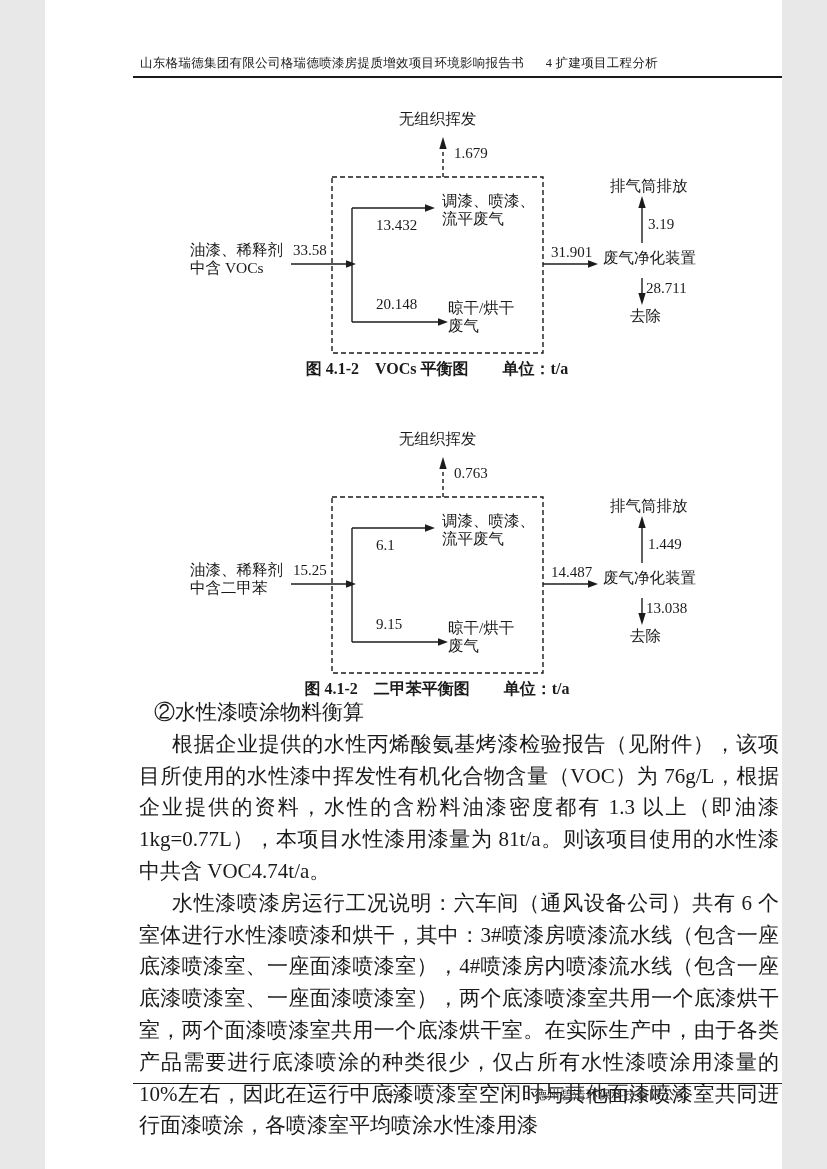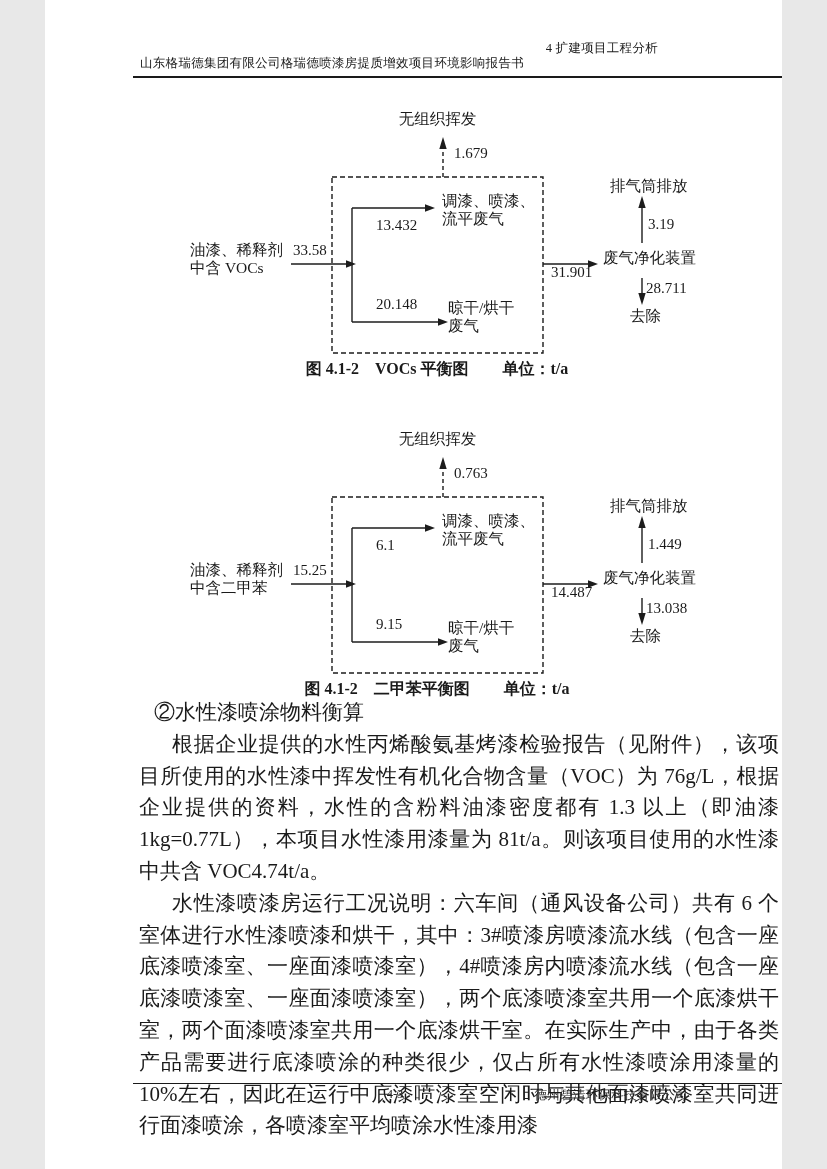--- a/index.html
+++ b/index.html
@@ -4,35 +4,35 @@
 <style>
   html,body{margin:0;padding:0;background:#e8e8e8;}
   .page{
     position:relative;width:737px;height:1169px;margin:0 auto;
     background:#ffffff;overflow:hidden;
     font-family:"Liberation Serif","DejaVu Serif",serif;
     color:#1a1a1a;
   }
   
   .h-left{position:absolute;left:95px;top:55px;font-size:12.5px;letter-spacing:.3px;}
-  .h-right{position:absolute;right:124px;top:40px;font-size:12.5px;letter-spacing:.3px;}
+  .h-right{position:absolute;right:124px;top:55px;font-size:12.5px;letter-spacing:.3px;}
   .h-rule{position:absolute;left:88px;top:76px;width:652px;border-top:2px solid #1a1a1a;}
   
   .diagram{position:absolute;left:0;width:827px;height:295px;}
   .diagram .lbl{position:absolute;font-size:15.5px;line-height:18px;white-space:nowrap;}
   .diagram .num{position:absolute;font-size:15px;white-space:nowrap;}
   .d-fugitive-label{left:287px;top:10px;width:211px;text-align:center;}
   .d-fugitive-value{left:409px;top:45px;}
   .d-source{left:145px;top:141px;line-height:23.5px;}
   .d-input-value{left:248px;top:142px;}
   .d-branch1-value{left:331px;top:89px;margin-top:28px;}
   .d-branch1-label{left:397px;top:92px;line-height:22.5px;}
   .d-branch2-value{left:331px;top:196px;}
   .d-branch2-label{left:403px;top:199px;line-height:23px;}
-  .d-output-value{left:506px;top:144px;margin-top:20px;}
+  .d-output-value{left:506px;top:144px;}
   .d-treatment{left:558px;top:149px;}
   .d-stack-label{left:565px;top:77px;}
   .d-stack-value{left:603px;top:116px;}
   .d-removed-value{left:601px;top:180px;}
   .d-removed-label{left:585px;top:207px;}
   .d-caption{position:absolute;left:0;top:259px;width:784px;text-align:center;
              font-weight:bold;font-size:16px;white-space:nowrap;}
   .d-caption .unit{margin-left:34px;}
   .flow-svg{position:absolute;left:0;top:0;}
   .flow-svg line,.flow-svg rect{stroke:#1c1c1c;stroke-width:1.4;fill:none;}

